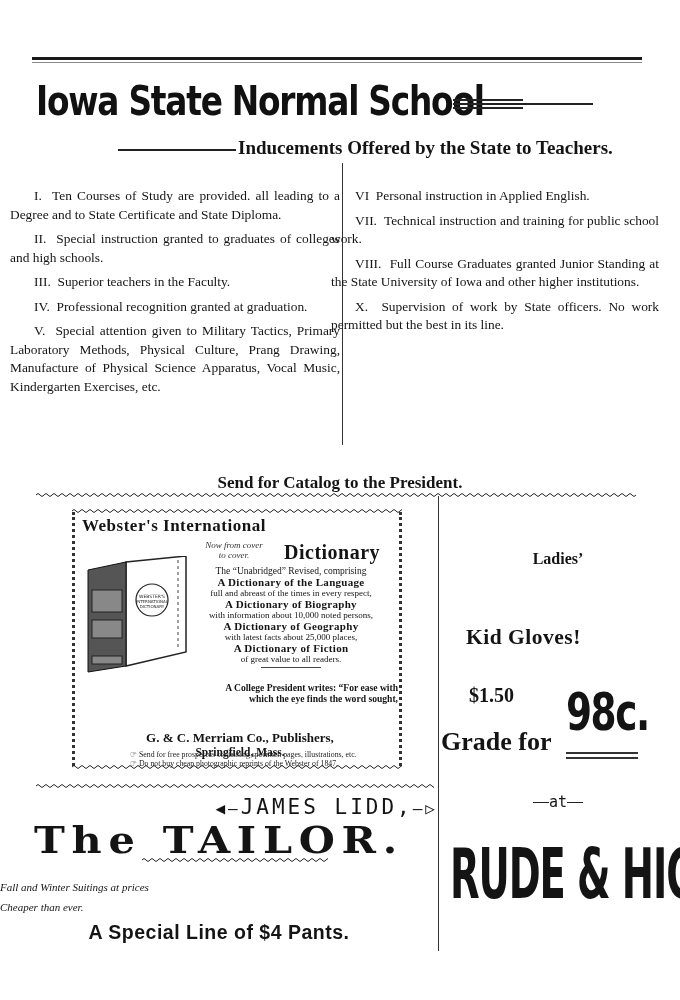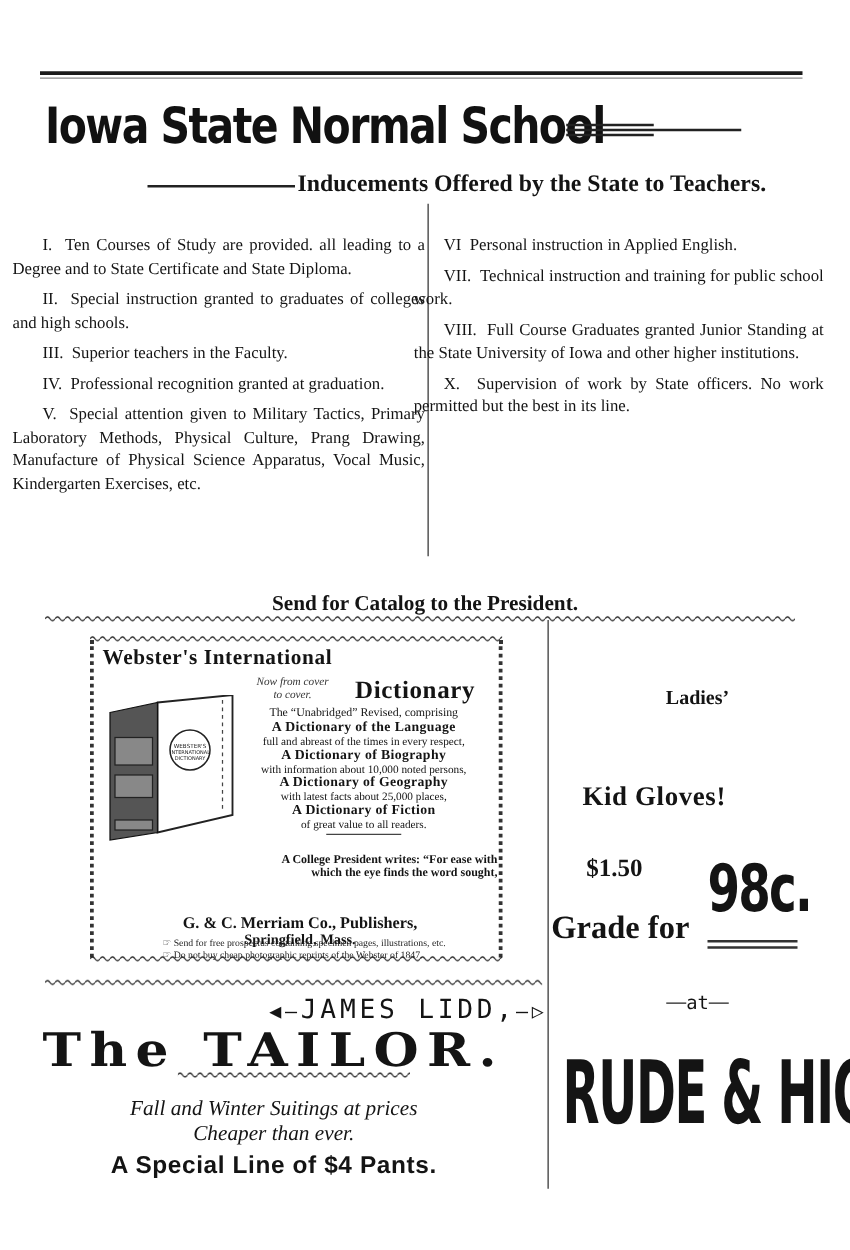--- a/index.html
+++ b/index.html
@@ -61,21 +61,21 @@
   .w-pub .p2 { font-size: 11.5px; line-height: 13px; }
   .w-notes { position: absolute; left: 14px; top: 243px; width: 310px; font-size: 7.8px; line-height: 8.5px; color: #222; margin-left: 44px; }
 
   .wavy-left2 { left: 36px; top: 783px; width: 398px; }
 
   
   .james { left: 0; width: 438px; top: 795px; text-align: right; font-family: "DejaVu Sans Mono", monospace; font-size: 21px; letter-spacing: 3px; white-space: nowrap; }
   .james .sw { display: inline-block; font-size: 16px; vertical-align: middle; }
   .tailor { left: 34px; top: 818px; font-family: "DejaVu Serif", serif; font-size: 37px; font-weight: bold; letter-spacing: 6px; transform: scaleX(1.12); transform-origin: left top; white-space: nowrap; }
   .wavy-tailor { left: 142px; top: 857px; width: 186px; }
-  .fall { left: 0; width: 438px; top: 877px; text-align: center; font-style: italic; font-size: 17px; line-height: 20px; }
+  .fall { left: 0; width: 438px; top: 877px; font-style: italic; font-size: 11px; line-height: 20px; }
   .pants { left: 0; width: 438px; top: 921px; text-align: center; font-family: "Liberation Sans", sans-serif; font-weight: bold; font-size: 19.5px; letter-spacing: 0.5px; }
 
   
   .ladies { left: 440px; width: 236px; top: 550px; text-align: center; font-size: 16px; font-weight: bold; }
   .gloves { left: 466px; top: 625px; font-size: 21.5px; font-weight: bold; letter-spacing: 0.5px; white-space: nowrap; }
   .price { left: 469px; top: 684px; font-size: 20px; font-weight: bold; }
   .gradefor { left: 441px; top: 727px; font-size: 26px; font-weight: bold; white-space: nowrap; }
   .cents { left: 566px; top: 682px; font-family: "DejaVu Sans", sans-serif; font-weight: bold; font-size: 52px; letter-spacing: -2px; transform: scaleX(0.72); transform-origin: left top; white-space: nowrap; line-height: 60px; }
   .cents-rule { left: 566px; top: 752px; width: 72px; }
   .cents-rule div { height: 2px; background: #333; margin-bottom: 3px; }

